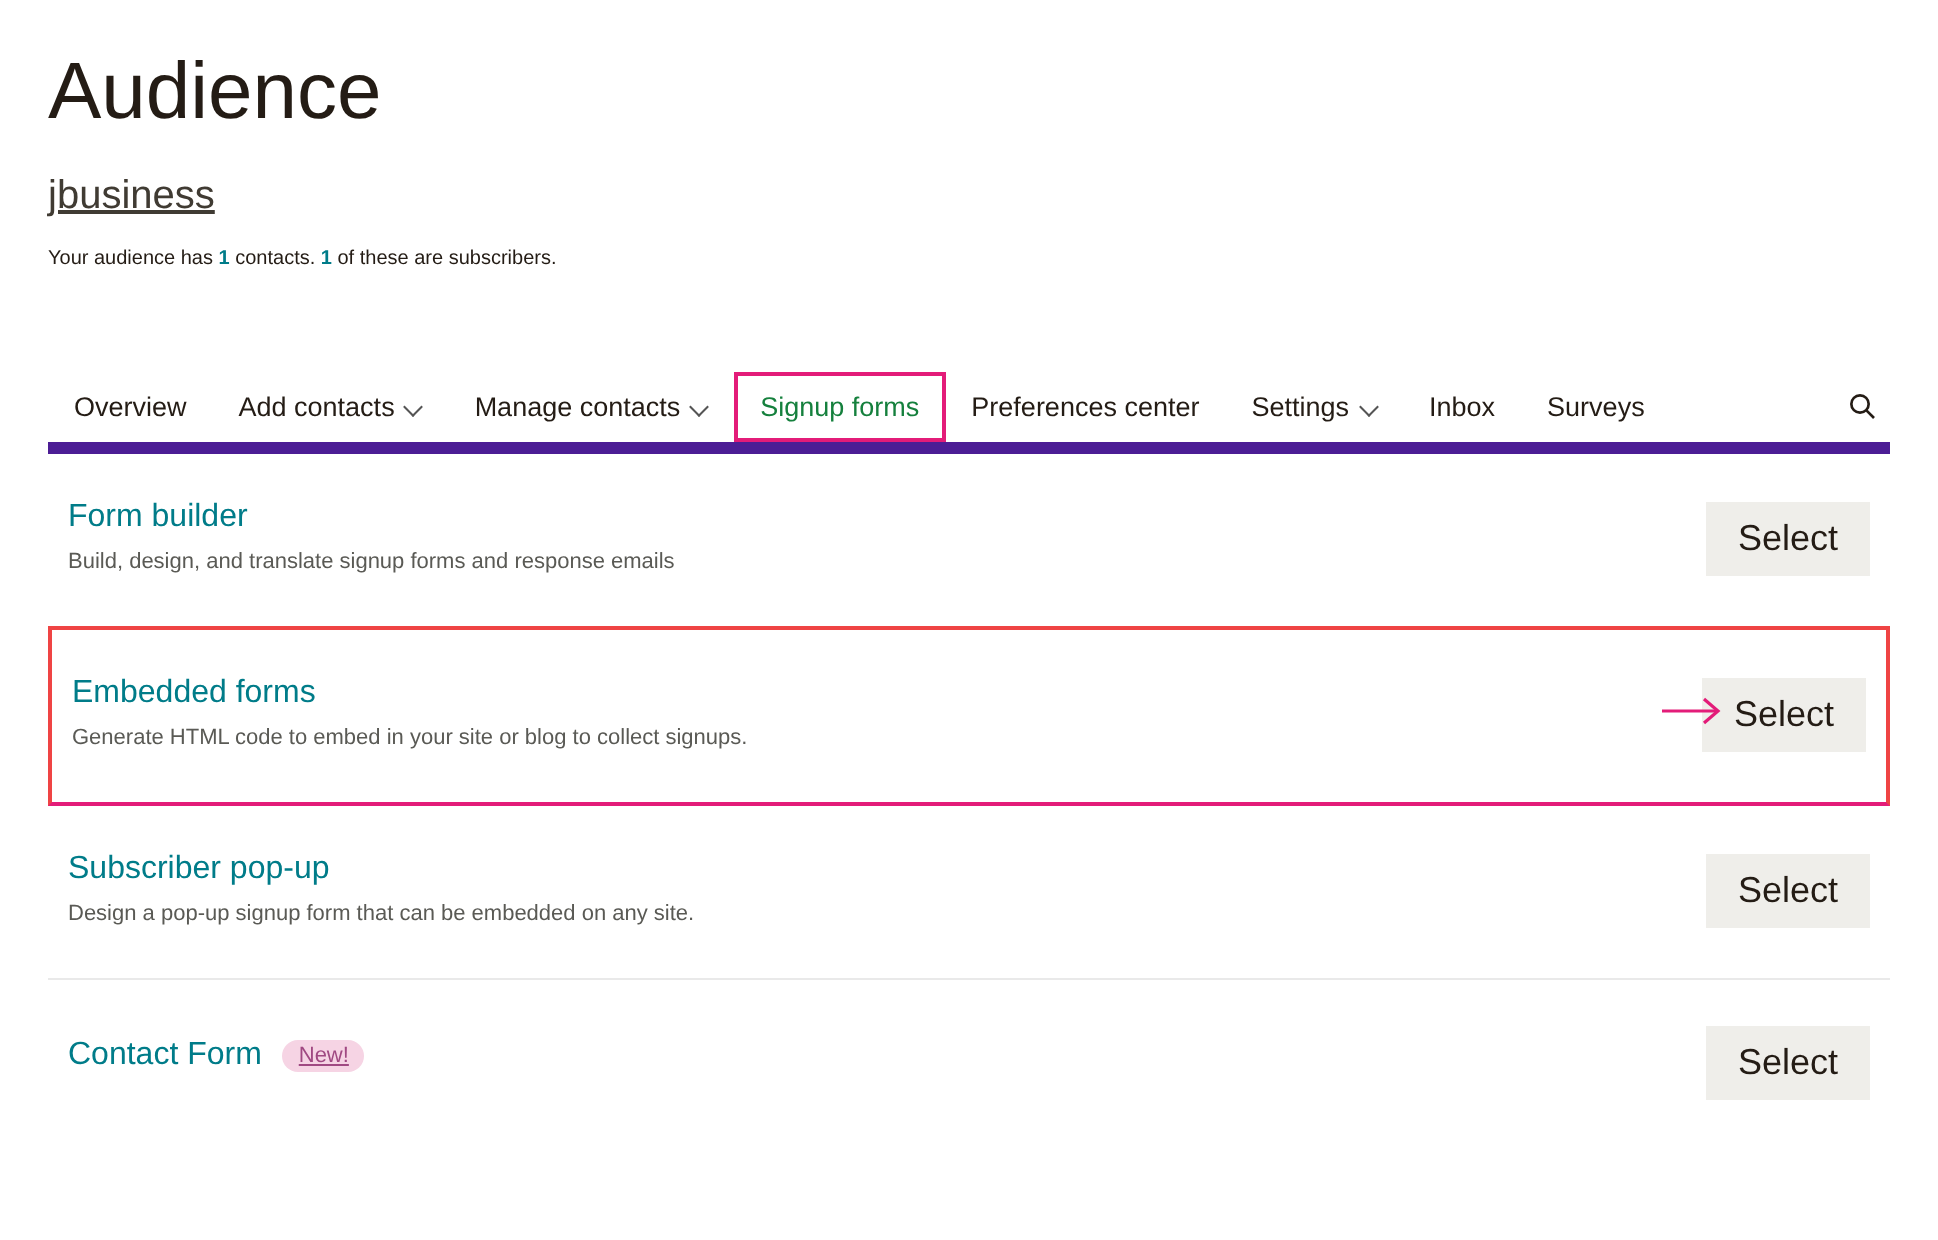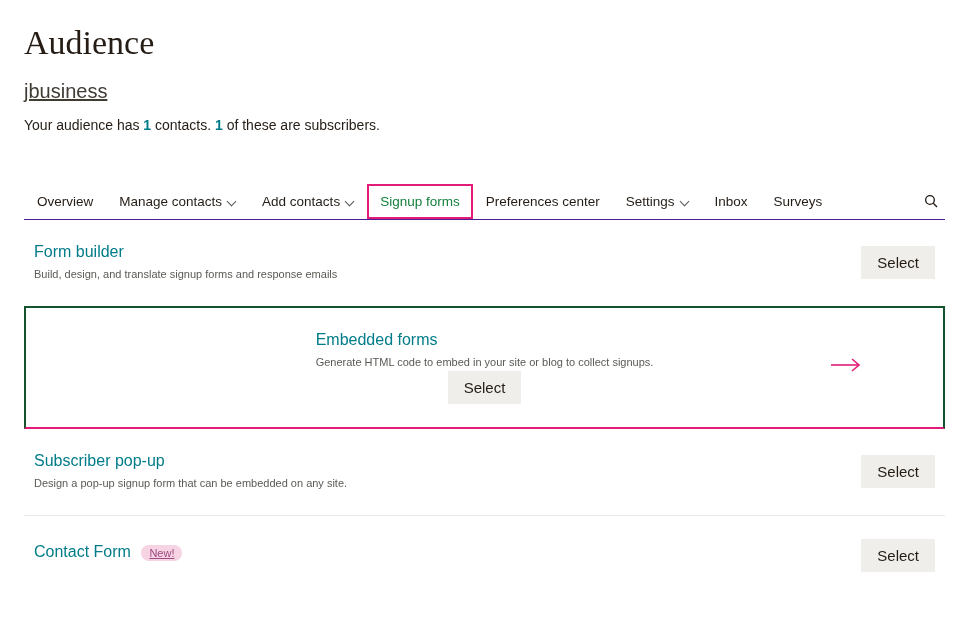--- a/index.html
+++ b/index.html
@@ -8,46 +8,46 @@
     padding: 0;
     font-family: "Helvetica Neue", Helvetica, Arial, sans-serif;
     background: #ffffff;
     color: #241c15;
     width: 969px;
   }
   .page {
     padding: 24px 24px 0 24px;
   }
   .page-title {
-    font-family: Liberation Serif, serif;
-    font-size: 34px;
+    font-family: Liberation Sans, sans-serif;
+    font-size: 40px;
     font-weight: 400;
     margin: 0 0 18px 0;
     color: #241c15;
   }
   .subtitle {
     font-size: 20px;
     font-weight: 400;
     color: #403b33;
     margin: 0 0 14px 0;
     text-decoration: underline;
   }
   .summary {
-    font-size: 14px;
+    font-size: 10px;
     color: #241c15;
     margin: 0 0 50px 0;
   }
   .summary .count {
     color: #007c89;
     font-weight: 600;
   }
   .tabs {
     display: flex;
     align-items: center;
-    border-bottom: 1px solid #4c1d95;
+    border-bottom: 6px solid #4c1d95;
     gap: 0;
   }
   .tab {
     padding: 10px 13px;
     font-size: 13.5px;
     color: #241c15;
     cursor: pointer;
     display: flex;
     align-items: center;
     gap: 6px;
@@ -126,29 +126,28 @@
     padding: 2px 8px;
     border-radius: 10px;
     margin-left: 6px;
     vertical-align: middle;
     text-decoration: underline;
   }
   .select-btn {
     background: #efeeea;
     border: none;
     color: #241c15;
-    font-size: 15px;
+    font-size: 18px;
     padding: 8px 16px;
     cursor: pointer;
   }
   .highlight-row {
-    border: 2px solid #14532d;
+    border: 2px solid #ef4444;
     margin-top: -1px;
     border-bottom: 2px solid #e31c79;
-    flex-direction: column;
   }
   .highlight-row + .list-row {
     border-top: none;
   }
   .arrow {
     position: absolute;
     right: 80px;
     top: 50%;
     transform: translateY(-50%);
   }
@@ -169,25 +168,25 @@
   <div class="subtitle">jbusiness</div>
   <p class="summary">
     <span>Your audience has </span><span class="count">1</span><span> contacts. </span><span class="count">1</span><span> of these are subscribers.</span>
   </p>
 
   <div class="tabs">
     <div class="tab">
       <span>Overview</span>
     </div>
     <div class="tab">
+      <span>Add contacts</span>
+      <span class="chevron"></span>
+    </div>
+    <div class="tab">
       <span>Manage contacts</span>
-      <span class="chevron"></span>
-    </div>
-    <div class="tab">
-      <span>Add contacts</span>
       <span class="chevron"></span>
     </div>
     <div class="tab active highlight">
       <span>Signup forms</span>
     </div>
     <div class="tab">
       <span>Preferences center</span>
     </div>
     <div class="tab">
       <span>Settings</span>

